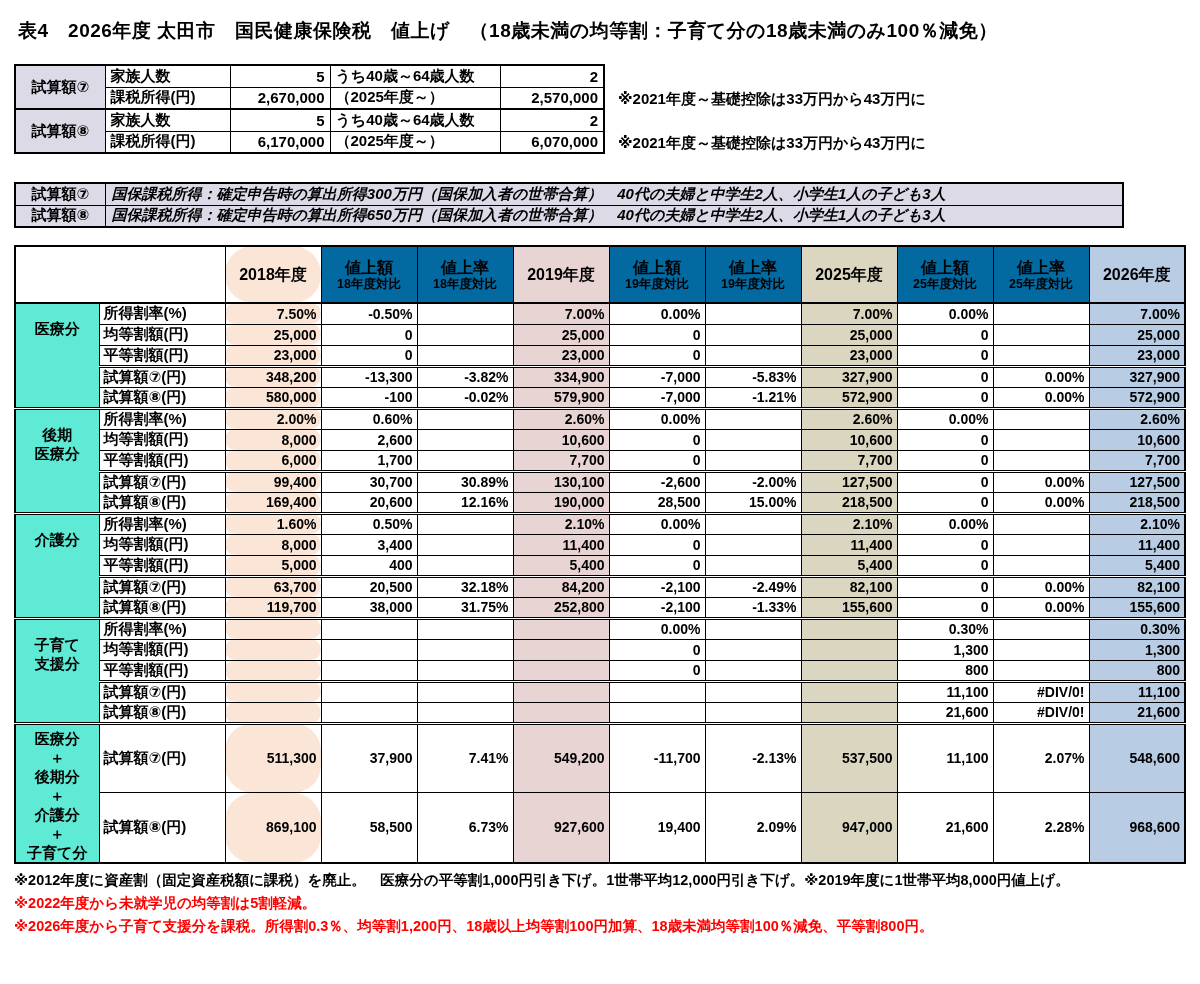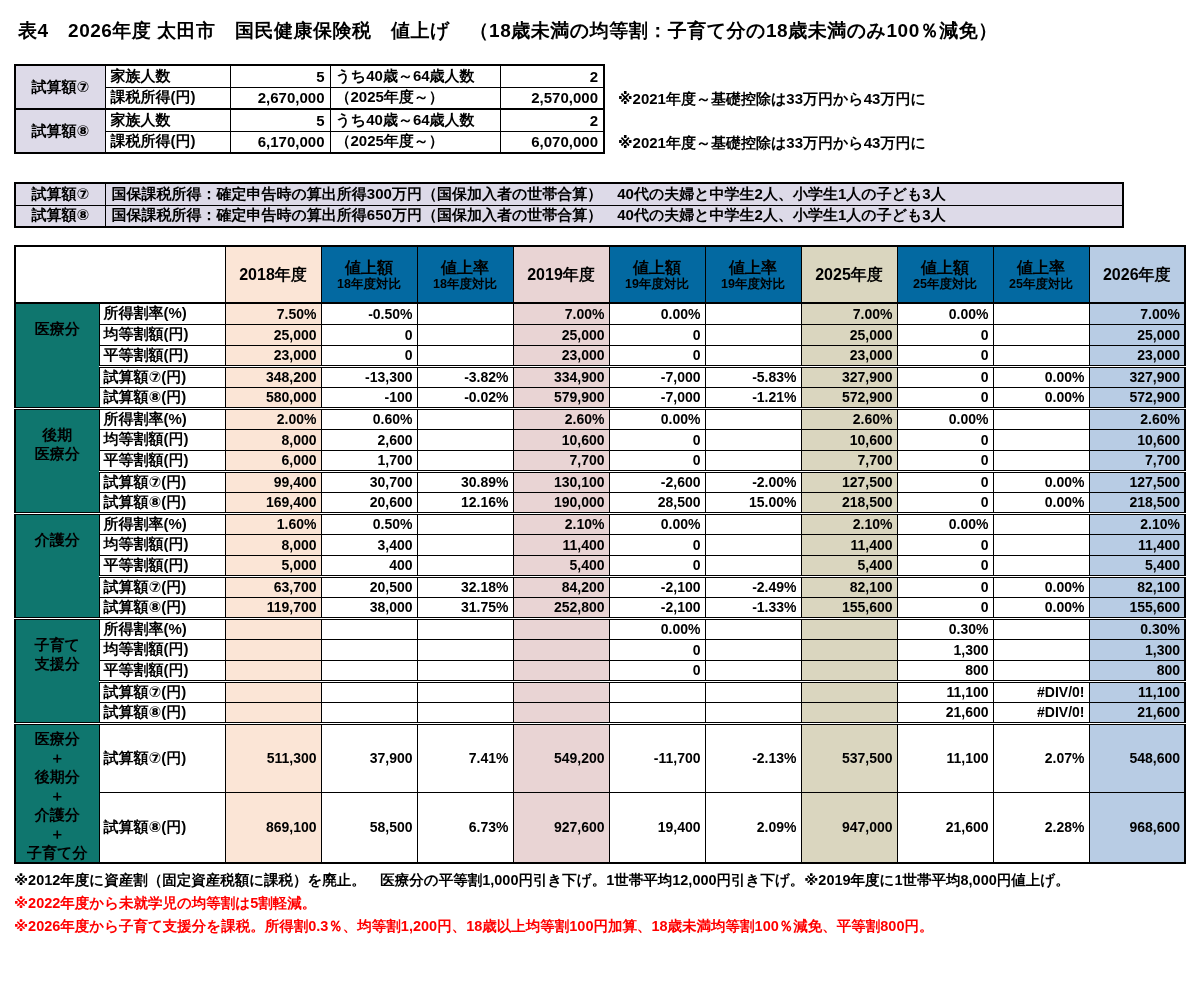--- a/index.html
+++ b/index.html
@@ -24,35 +24,35 @@
   .sc-v1 { width:100px; text-align:right; }
   .sc-f2 { width:170px; text-align:left; }
   .sc-v2 { width:104px; text-align:right; }
   tr.block-top td { border-top:2px solid #000; }
   .sc-note { position:absolute; left:604px; font-size:15px; white-space:nowrap; }
 
   
   .desc-table { border:2px solid #000; margin-bottom:17px; }
   .desc-table td { border:1px solid #000; background:var(--label_bg,#DDDAE8); height:22px; font-size:15px; white-space:nowrap; }
   .desc-label { width:90px; text-align:center; }
-  .desc-text { width:1018px; text-align:left; padding:0 6px; }
+  .desc-text { width:1018px; text-align:left; padding:0 6px;font-style:italic; }
 
   
   .main-table { border:2px solid #000; }
   .main-table th, .main-table td { border:1px solid #000; }
   .main-table thead th { border-bottom:2px solid #000; height:57px; text-align:center; vertical-align:middle; }
   .corner { width:212px; background:#fff; }
   .colhead { width:96px; background:#0369a1; }
   .ch-main { font-size:16px; line-height:19px; }
   .ch-sub  { font-size:12.5px; line-height:15px; }
-  .grp-label { text-align:center; font-size:15px; vertical-align:top; padding-top:15px; line-height:19px; background:#0f766e; }
+  .grp-label { text-align:center; font-size:15px; vertical-align:top; padding-top:15px; line-height:19px; background:#5eead4; }
   .grp-label.total-label { padding-top:4px; }
   .row-label { width:126px; text-align:left; font-size:15px; padding:0 2px 0 4px; white-space:nowrap; }
   .main-table td.num { text-align:right; font-size:14px; padding:0 4px; height:21px; white-space:nowrap; }
-  .t2018 { background:var(--col_2018,#FBE5D6); }
+  .t2018 { background:var(--col_2018,#FBE5D6);border-radius:28px; }
   .t2019 { background:var(--col_2019,#E9D4D4); }
   .t2025 { background:var(--col_2025,#DAD6BF); }
   .t2026 { background:var(--col_2026,#B8CCE4); }
   tr.grp-top td { border-top:3px double #000; }
   tr.calc-top td { border-top:3px double #000; }
   tr.tall td { height:68px; }
 
   
   .footnotes { margin-top:5px; }
   .footnote { font-size:14.5px; line-height:23px; white-space:nowrap; }

